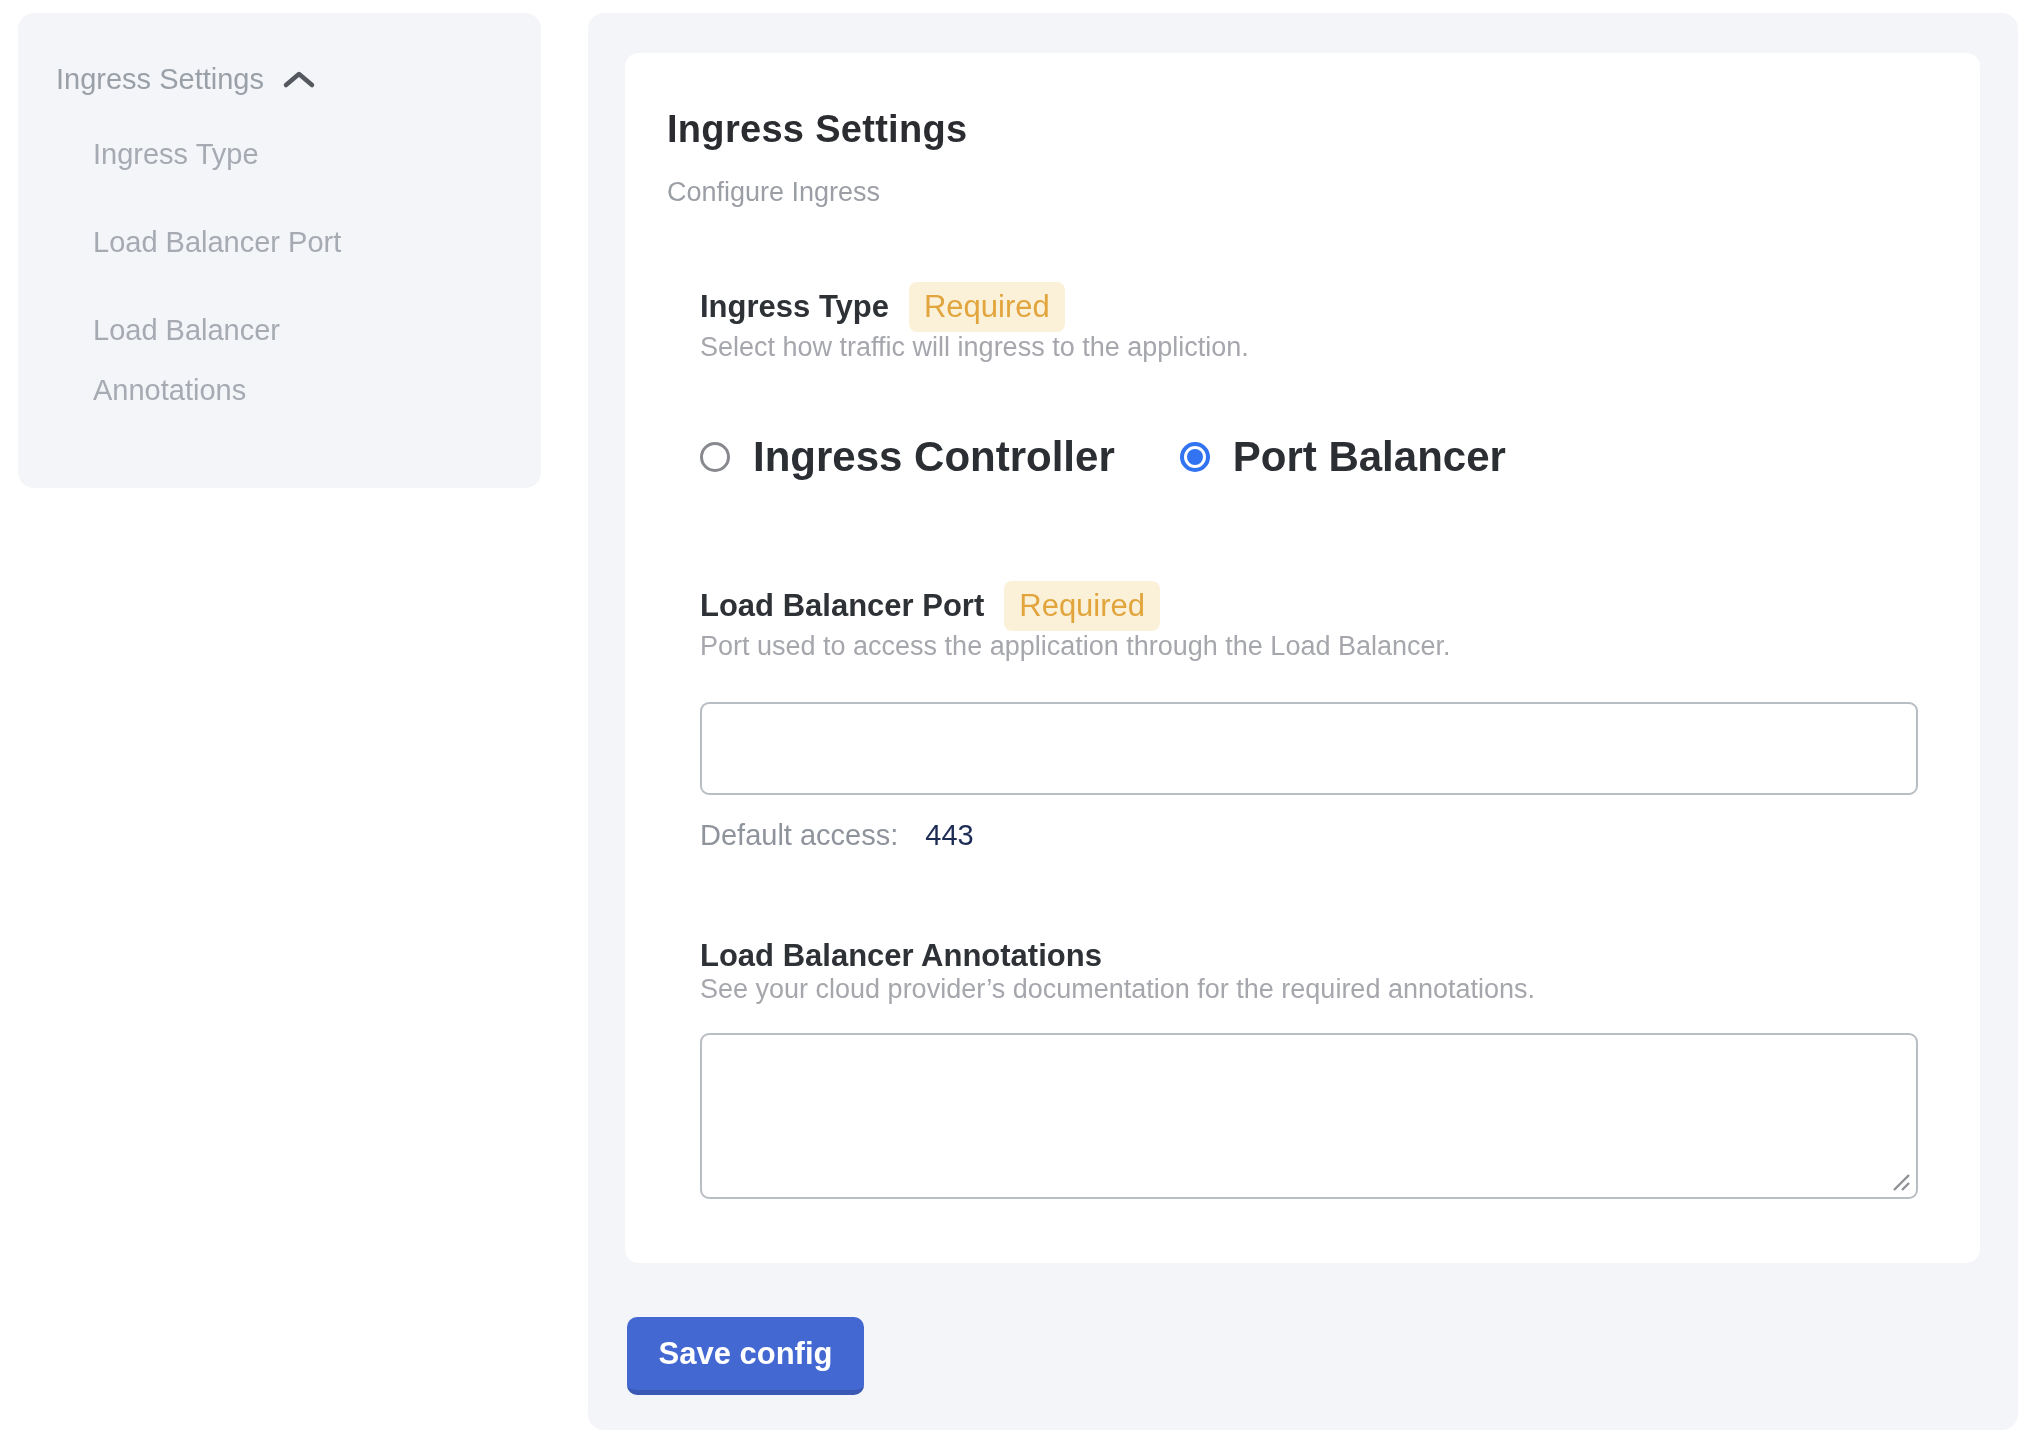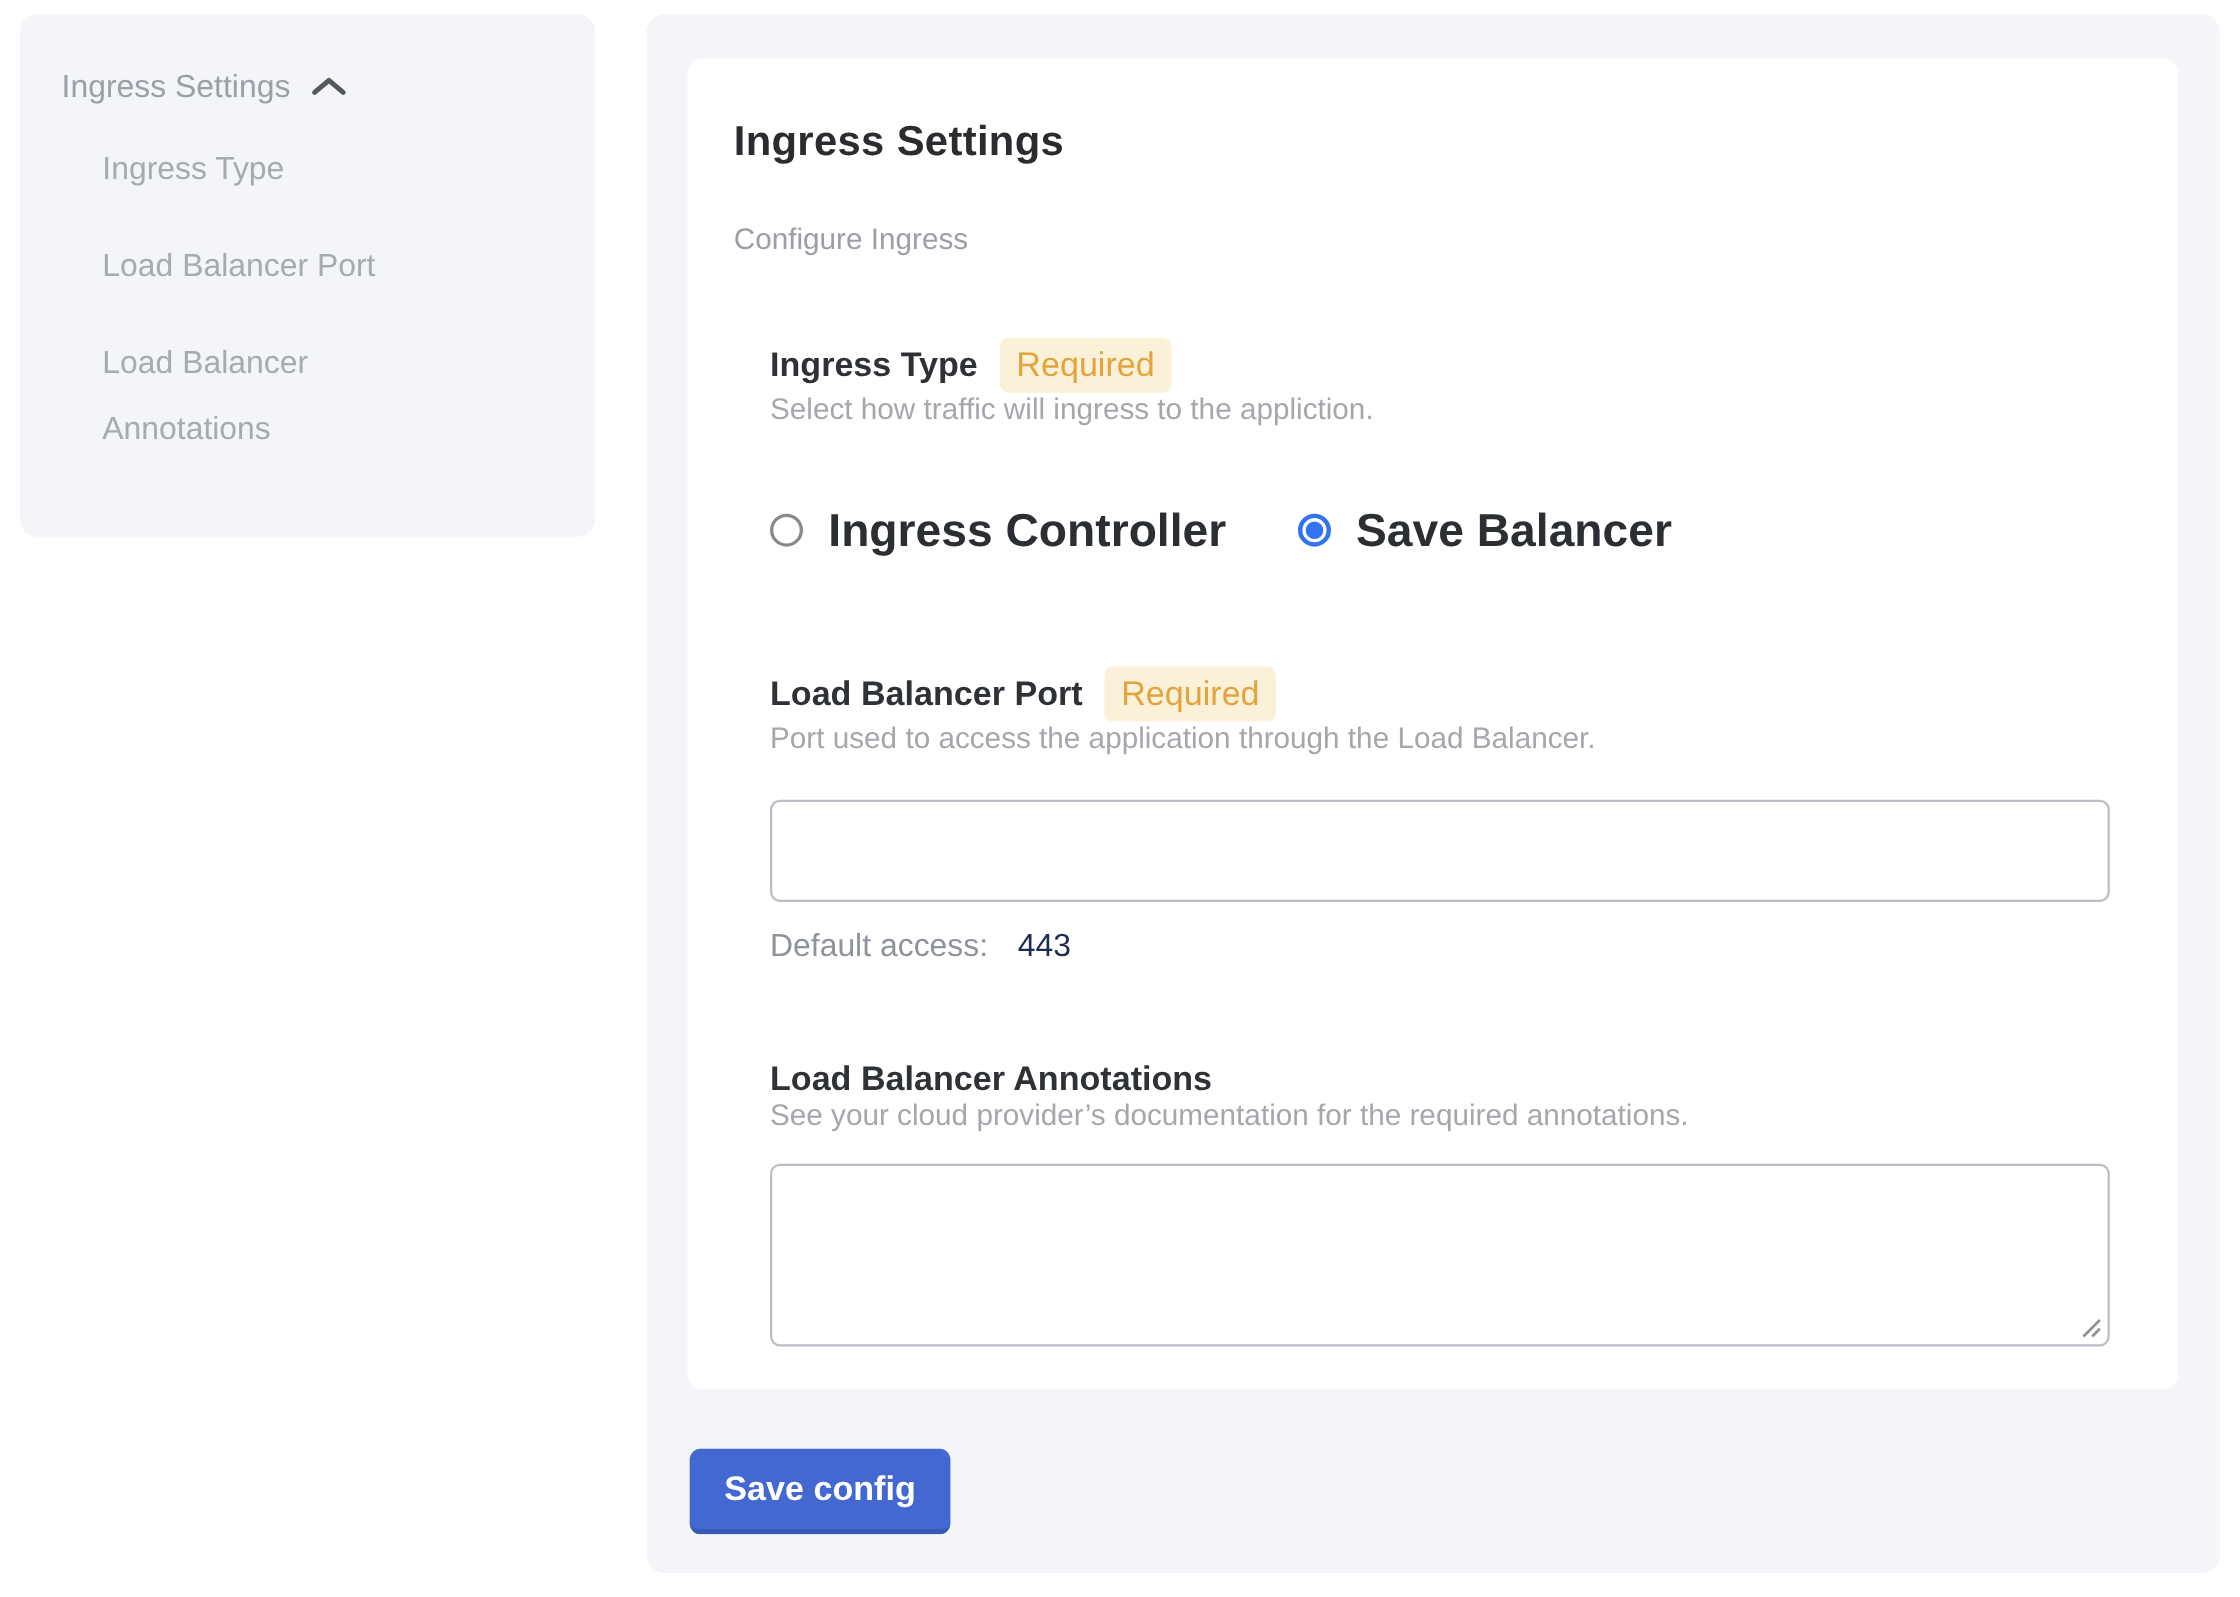--- a/index.html
+++ b/index.html
@@ -51,21 +51,21 @@
     width: 1355px; height: 1210px;
     background: #ffffff;
     border-radius: 14px;
     padding: 55px 60px 60px 42px;
   }
   .card-title {
     font-size: 38px; font-weight: 700; color: #2a2c30;
     letter-spacing: 0.3px;
   }
   .card-subtitle {
-    margin-top: 51px; font-size: 27px; color: #9b9ea5;
+    margin-top: 26px; font-size: 27px; color: #9b9ea5;
   }
   .sections { margin-left: 33px; }
 
   .section-heading {
     display: flex; align-items: center; gap: 20px;
     font-size: 31px; font-weight: 600; color: #2e3135;
   }
   .badge {
     font-size: 31px; font-weight: 500;
     color: #e2a53d; background: #fbf1d8;
@@ -175,21 +175,21 @@
         </div>
         <p class="section-desc">Select how traffic will ingress to the appliction.</p>
 
         <div class="radio-group">
           <label class="radio-option">
             <span class="radio"></span>
             <span>Ingress Controller</span>
           </label>
           <label class="radio-option">
             <span class="radio selected"></span>
-            <span>Save Balancer</span>
+            <span>Port Balancer</span>
           </label>
         </div>
       </div>
 
       <div class="section-lb-port">
         <div class="section-heading">
           <span>Load Balancer Port</span>
           <span class="badge">Required</span>
         </div>
         <p class="section-desc">Port used to access the application through the Load Balancer.</p>

